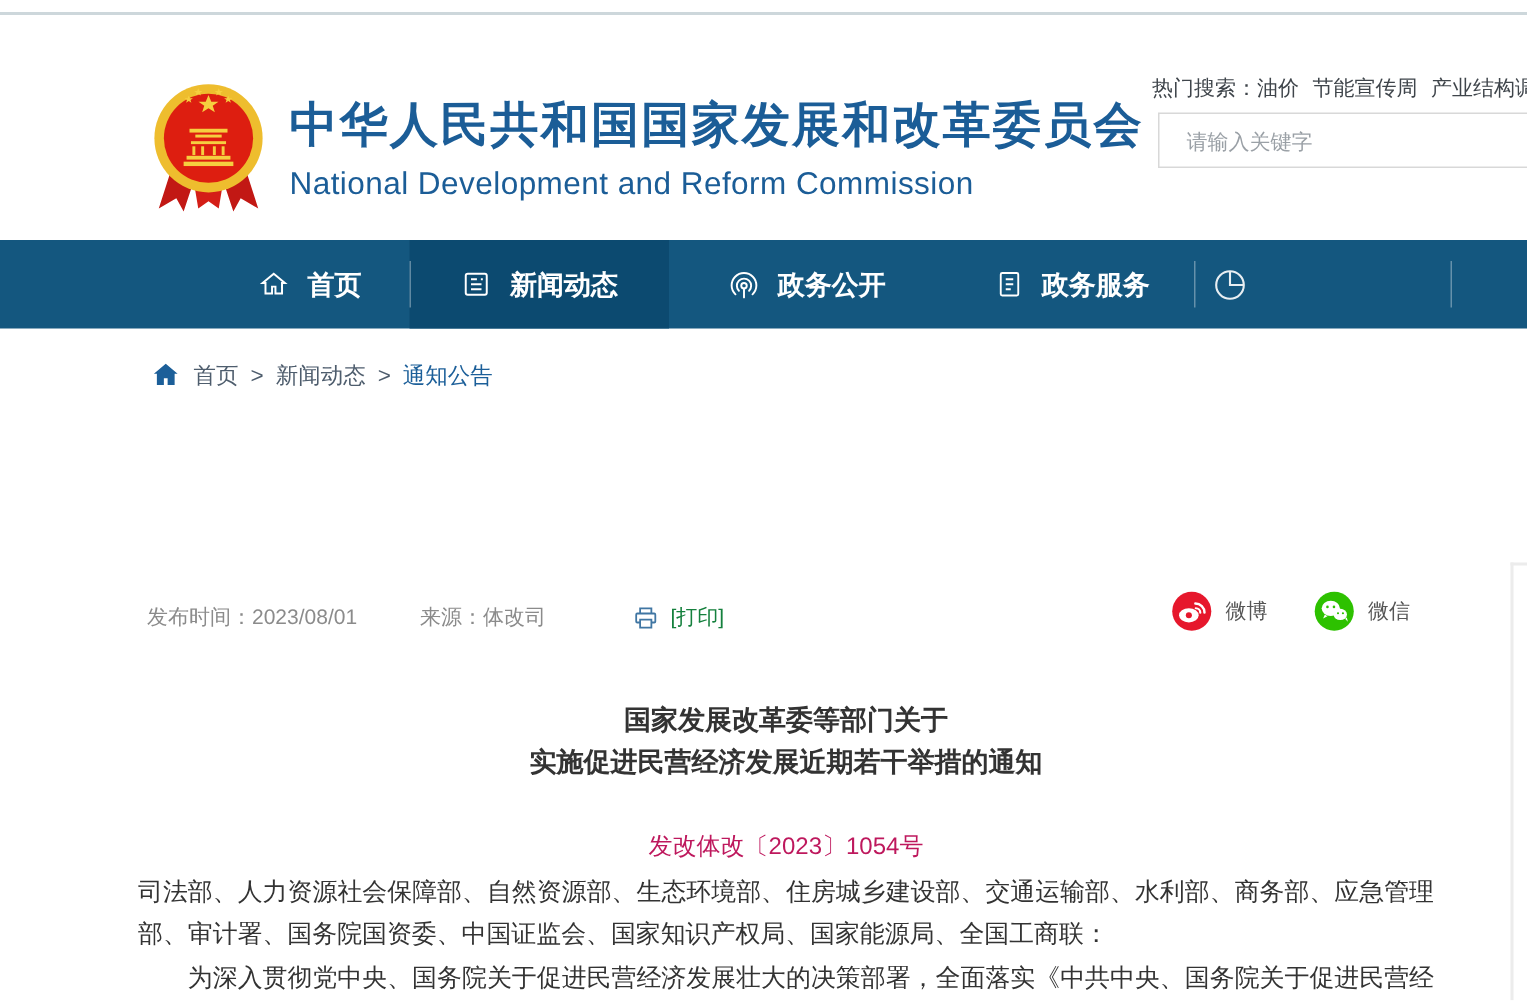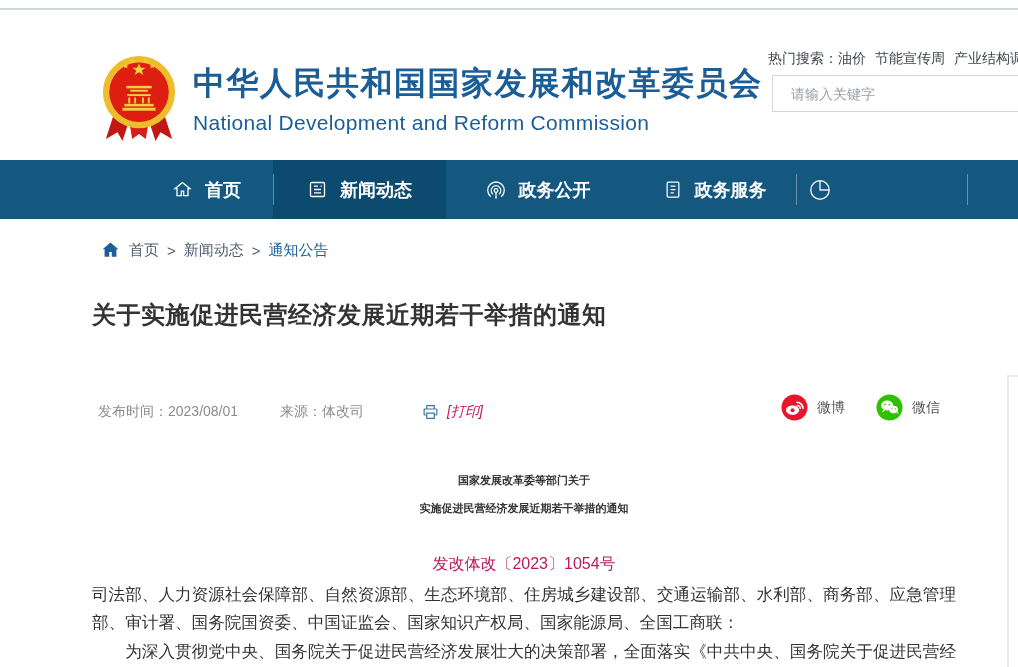--- a/index.html
+++ b/index.html
@@ -41,33 +41,33 @@
   .breadcrumb .current { color:#1c5f99; font-weight:normal; }
 
   
   .page-title { position:absolute; left:92px; top:299px; font-size:24px; font-weight:bold;
     color:#333; letter-spacing:0.5px; white-space:nowrap; }
 
   .meta-row { position:absolute; left:98px; top:399px; height:26px; display:flex;
     align-items:center; font-size:14px; color:#8b8b8b; }
   .meta-pub { width:182px; }
   .meta-src { width:113px; }
-  .print-btn { display:flex; align-items:flex-start; gap:7px; color:#be185d; cursor:pointer; margin-left:28px;font-style:italic; }
+  .print-btn { display:flex; align-items:flex-start; gap:7px; color:#15803d; cursor:pointer; margin-left:28px; }
 
   .share { position:absolute; left:781px; top:394px; display:flex; align-items:center; gap:9px;
     font-size:14px; color:#555; }
   .share .grp { display:flex; align-items:center; gap:9px; cursor:pointer; }
   .share .grp + .grp { margin-left:22px; }
 
   .right-fragment { position:absolute; left:1007px; top:375px; width:11px; height:292px;
     border-left:2px solid #ececec; border-top:2px solid #ececec; }
 
   
   .doc-title { position:absolute; left:92px; top:466px; width:864px; text-align:center;
-    font-size:11px; font-weight:bold; line-height:28px; color:#333; }
+    font-size:18px; font-weight:bold; line-height:28px; color:#333; }
   .doc-number { position:absolute; left:92px; top:554px; width:864px; text-align:center;
     font-size:16px; color:#be185d; }
   .doc-body { position:absolute; left:92px; top:581px; width:864px; font-size:16.6px;
     line-height:28.4px; color:#333; text-align:justify; }
   .doc-body p.indent { text-indent:2em; }
 </style>
 </head>
 <body>
 
 <div class="page">
@@ -165,21 +165,20 @@
     <svg width="21" height="20" viewBox="0 0 24 24">
         <path d="M12 3 2.5 11h2.4v9h5.6v-5.5h3V20h5.6v-9h2.4z" fill="#1c5f99"></path>
       </svg>
     <span class="crumb">首页</span>
     <span>&gt;</span>
     <span class="crumb">新闻动态</span>
     <span>&gt;</span>
     <span class="current">通知公告</span>
   </div>
 
-  <h1 class="page-title">关于实施促进民营经济发展近期若干举措的通知</h1>
 
   <div class="meta-row">
     <span class="meta-pub"><span>发布时间：</span><span>2023/08/01</span></span>
     <span class="meta-src"><span>来源：</span><span>体改司</span></span>
     <span class="print-btn">
       <svg width="19" height="18" viewBox="0 0 24 24">
           <g fill="none" stroke="#4076a3" stroke-width="1.6">
             <path d="M7 8V3.5h10V8"></path>
             <rect x="3.5" y="8" width="17" height="8" rx="1"></rect>
             <path d="M7 13.5h10v7H7z" fill="#fff"></path>

